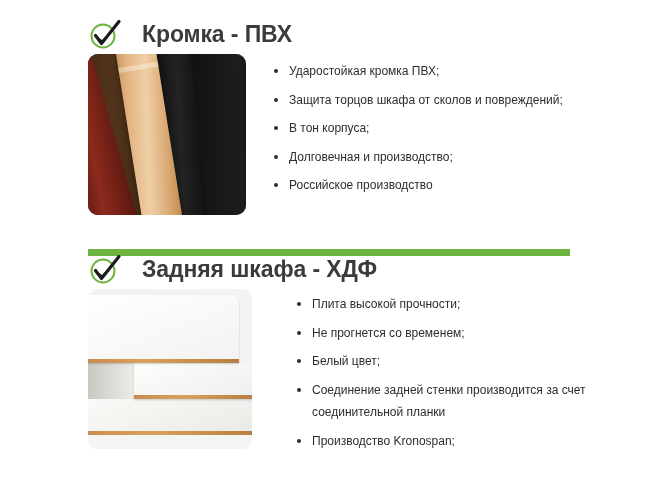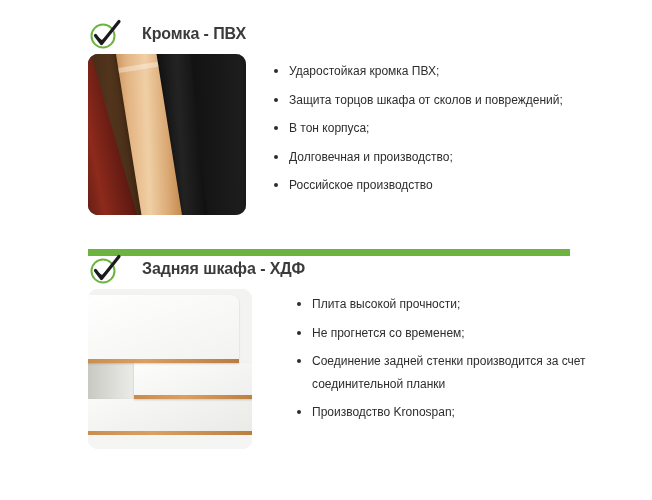--- a/index.html
+++ b/index.html
@@ -41,21 +41,21 @@
     position: absolute;
     left: 88px;
     top: 4px;
     width: 34px;
     height: 32px;
     display: block;
   }
 
   .section-title {
     margin-left: 54px;
-    font-size: 16px;
+    font-size: 23px;
     font-weight: bold;
     color: #3b3b3c;
     letter-spacing: -0.1px;
     white-space: nowrap;
     line-height: 1;
   }
 
   .section-body {
     position: relative;
     padding-left: 88px;
@@ -343,20 +343,24 @@
         <li>
           <span class="dot"></span>
           <span>Плита высокой прочности;</span>
         </li>
         <li>
           <span class="dot"></span>
           <span>Не прогнется со временем;</span>
         </li>
         <li>
           <span class="dot"></span>
+          <span>Белый цвет;</span>
+        </li>
+        <li>
+          <span class="dot"></span>
           <span>Соединение задней стенки производится за счет соединительной планки</span>
         </li>
         <li>
           <span class="dot"></span>
           <span>Производство Kronospan;</span>
         </li>
       </ul>
 
     </div>
   </div>

